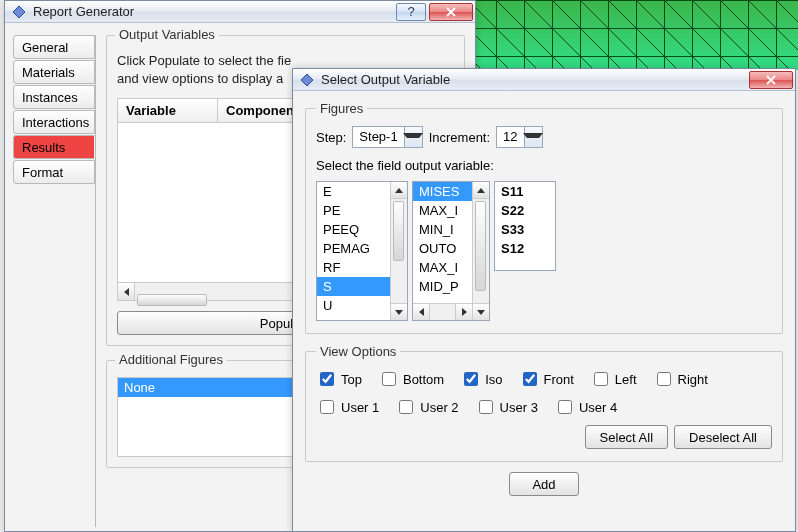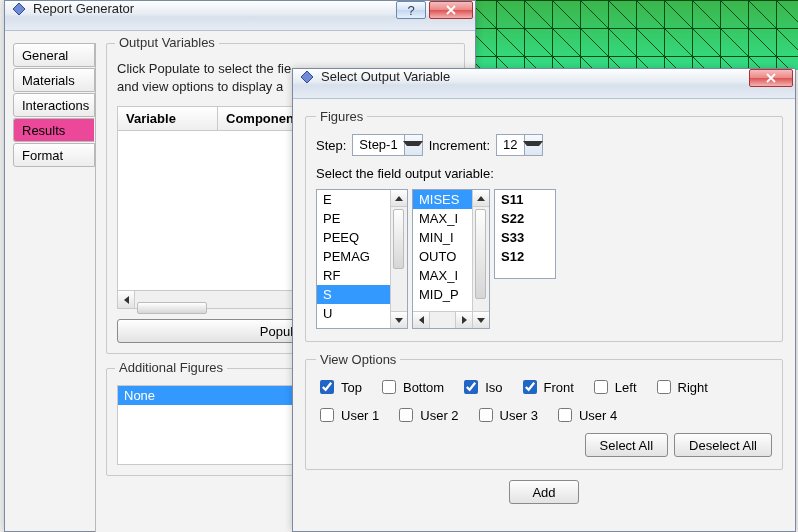--- a/index.html
+++ b/index.html
@@ -13,40 +13,40 @@
   .mesh-bg::after{ content:""; position:absolute; inset:0;
     background-image:
       linear-gradient(#0a4c18 1px,transparent 1px),
       linear-gradient(90deg,#0a4c18 1px,transparent 1px),
       linear-gradient(45deg,transparent 49%,#0a4c18 49%,#0a4c18 51%,transparent 51%);
     background-size: 28px 28px,28px 28px,28px 28px;
   }
 
   
   .win { position:absolute; border:1px solid #7a8aa0; background:#f3f3f3; box-shadow:0 0 8px rgba(0,0,0,.2); }
-  .titlebar { display:flex; height:30px;
+  .titlebar { display:flex; align-items:center; height:22px;
     background:linear-gradient(#fdfefe,#e7ecf3 45%,#d8e0ec 55%,#e5ecf5);
     border-bottom:1px solid #b5c0d0; padding:0 2px 0 6px; }
   .titlebar .icon { width:16px; height:16px; margin-right:6px; display:inline-flex; align-items:center; justify-content:center; }
   .titlebar .title { flex:1; color:#222; }
   .winbtns { display:flex; gap:3px; }
   .winbtn { width:30px; height:18px; border:1px solid #6d89b0; border-radius:2px;
     background:linear-gradient(#f6faff,#d6e4f5 48%,#c3d7ef 52%,#e6f0fb);
     display:flex; align-items:center; justify-content:center; cursor:pointer; }
   .winbtn.close { width:44px; background:linear-gradient(#f5bdbd,#e88 48%,#d55 52%,#f4b3b3); border-color:#a33; color:#fff;}
   .winbtn svg,.winbtn span { color:#2c3e57; }
 
   
   #rgwin { left:4px; top:0; width:472px; height:532px; }
   #rgwin .bodyarea { display:flex; height:calc(100% - 26px); }
   .tabs { width:90px; padding:12px 0 0 8px; }
   .tab { height:24px; display:flex; align-items:center; padding:11px 8px;
     background:linear-gradient(#fefefe,#ececec); border:1px solid #b9b9b9; border-top-left-radius:3px; border-bottom-left-radius:3px;
     margin-bottom:1px; cursor:pointer; position:relative; }
-  .tab.active { background:#ec4899; border-right:1px solid #f3f3f3; z-index:2; }
+  .tab.active { background:#ef4444; border-right:1px solid #f3f3f3; z-index:2; }
   .rg-right { flex:1; border-left:1px solid #b9b9b9; margin-top:12px; padding:0 10px 10px 10px; position:relative; background:#f3f3f3;}
   .groupbox { border:1px solid #c9c9c9; border-radius:2px; margin-top:0; padding:8px 10px 10px 10px; position:relative; background:#f3f3f3;}
   .groupbox > legend, .group-title { position:absolute; top:-9px; left:8px; background:#f3f3f3; padding:0 4px; color:#333; }
   .desc { margin:8px 0 10px 0; color:#222; line-height:1.4; }
   .tbl-head { display:flex; border:1px solid #c9c9c9; background:linear-gradient(#fff,#eee); }
   .tbl-head .th { padding:4px 8px; border-right:1px solid #c9c9c9; font-weight:bold; text-align:left;}
   .tbl-head .th:first-child{width:100px;} .tbl-head .th:nth-child(2){flex:1;}
   .tbl-body{ height:160px; border:1px solid #c9c9c9; border-top:none; background:#fff;}
   .hscroll{ height:18px; border:1px solid #c9c9c9; border-top:none; background:#f0f0f0; display:flex; align-items:center;}
   .hscroll .arrow{width:17px;height:100%;display:flex;align-items:center;justify-content:center;background:linear-gradient(#fefefe,#e3e3e3);border-right:1px solid #ccc;cursor:pointer;}
@@ -129,20 +129,21 @@
         <svg width="10" height="10" viewBox="0 0 10 10">
             <path d="M1 1 L9 9 M9 1 L1 9" stroke="#fff" stroke-width="1.8"></path>
           </svg>
       </div>
     </div>
   </div>
   <div class="bodyarea">
     <div class="tabs" id="rg-tabs">
         <div class="tab">General</div>
         <div class="tab">Materials</div>
+        <div class="tab">Instances</div>
         <div class="tab">Interactions</div>
         <div class="tab active">Results</div>
         <div class="tab">Format</div>
       </div>
     <div class="rg-right">
       <div class="groupbox">
         <span class="group-title">Output Variables</span>
         <div class="desc">
           <span>Click Populate to select the fie</span><br><span>and view options to display a</span>
         </div>

